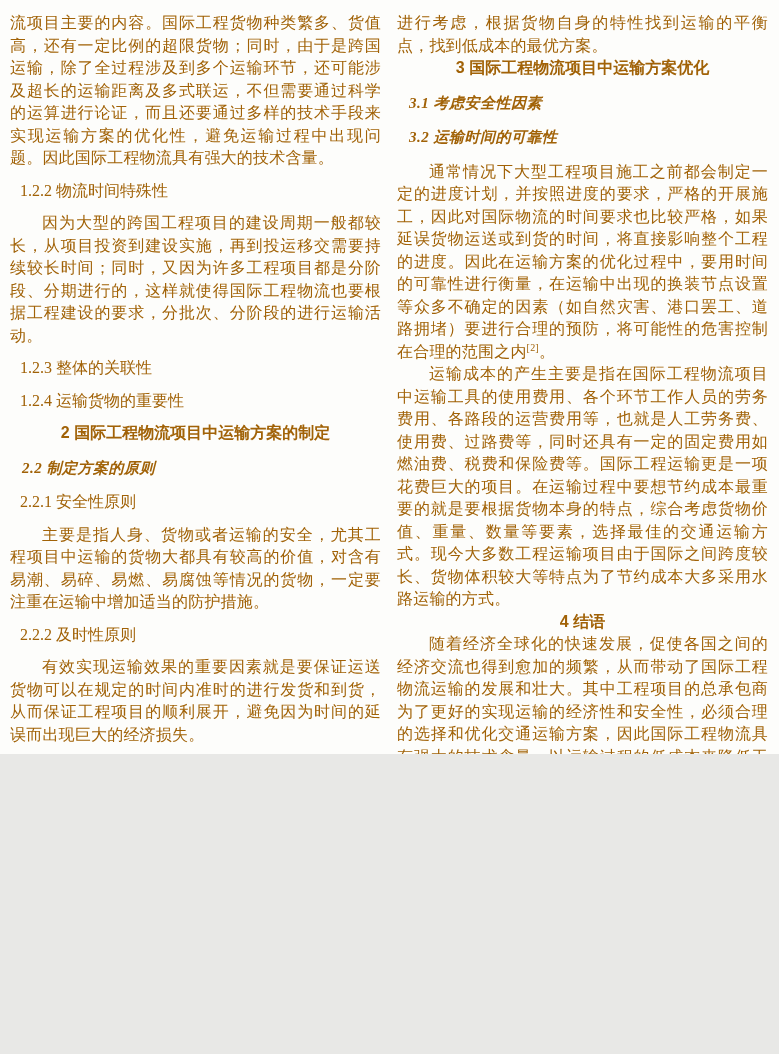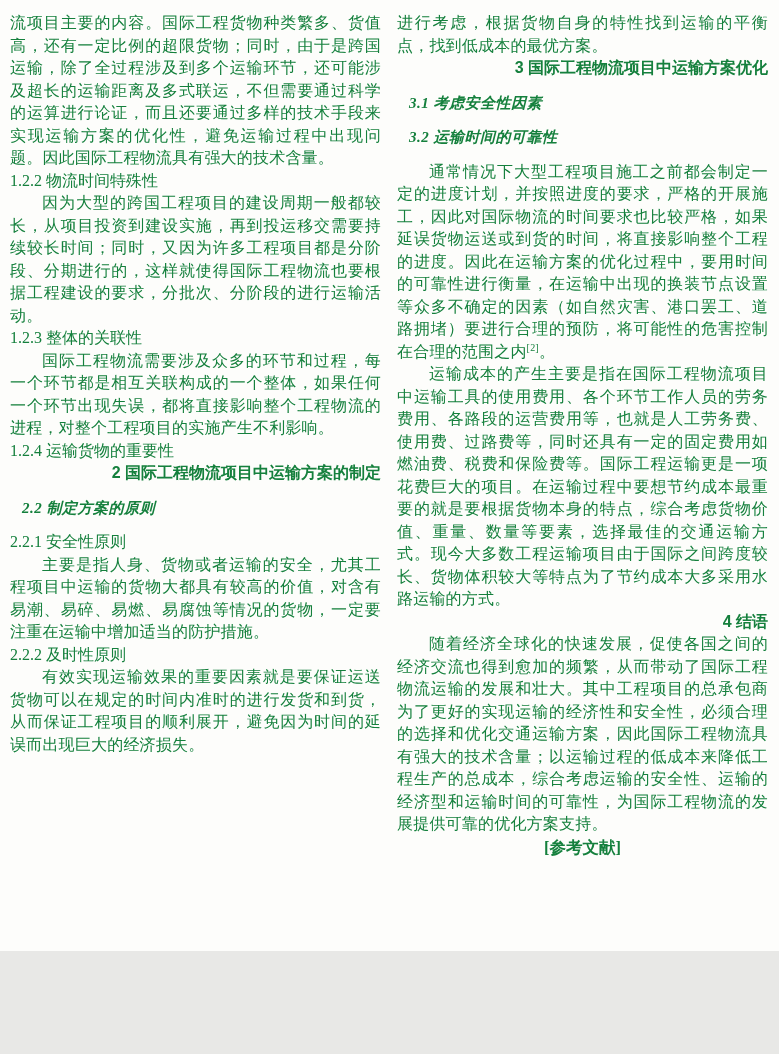--- a/index.html
+++ b/index.html
@@ -2,24 +2,24 @@
 <html><head>
 <meta charset="utf-8">
 <style>
   html, body {
     margin: 0;
     padding: 0;
     background: #e8e8e6;
   }
   .page {
     width: 779px;
-    height: 951px;
+    height: 754px;
     margin: 0 auto;
     background: #fdfdfb;
-    color: #15803d;
+    color: #a16207;
     box-sizing: border-box;
     padding: 12px 18px 10px 10px;
     display: flex;
     gap: 16px;
     font-family: "Liberation Serif", "DejaVu Serif", serif;
     overflow: hidden;
   }
   .col {
     width: 371px;
     flex: 0 0 371px;
@@ -32,31 +32,31 @@
     text-indent: 2em;
     letter-spacing: 0.2px;
   }
   p.body.noindent { text-indent: 0; }
   .h1 {
     margin: 0;
     font-family: "Liberation Sans", "DejaVu Sans", sans-serif;
     font-weight: bold;
     font-size: 16px;
     line-height: 22.5px;
-    text-align: right;
+    text-align: center;
   }
   .h2 {
     margin: 12px;
     font-style: italic;
     font-size: 15px;
     line-height: 22.5px;
     letter-spacing: 0.5px;
   }
   .h3 {
-    margin: 0;
+    margin: 10px;
     font-size: 16px;
     line-height: 22.5px;
     font-weight: normal;
   }
   sup.cite {
     font-size: 10px;
     line-height: 0;
     vertical-align: super;
   }
   .ref-header {
@@ -70,21 +70,20 @@
 </head>
 <body>
 
 <div class="page">
 
   <div class="col">
     <p class="body noindent">流项目主要的内容。国际工程货物种类繁多、货值高，还有一定比例的超限货物；同时，由于是跨国运输，除了全过程涉及到多个运输环节，还可能涉及超长的运输距离及多式联运，不但需要通过科学的运算进行论证，而且还要通过多样的技术手段来实现运输方案的优化性，避免运输过程中出现问题。因此国际工程物流具有强大的技术含量。</p>
     <h4 class="h3">1.2.2 物流时间特殊性</h4>
     <p class="body">因为大型的跨国工程项目的建设周期一般都较长，从项目投资到建设实施，再到投运移交需要持续较长时间；同时，又因为许多工程项目都是分阶段、分期进行的，这样就使得国际工程物流也要根据工程建设的要求，分批次、分阶段的进行运输活动。</p>
     <h4 class="h3">1.2.3 整体的关联性</h4>
-    <p class="body">国际工程物流需要涉及众多的环节和过程，每一个环节都是相互关联构成的一个整体，如果任何一个环节出现失误，都将直接影响整个工程物流的进程，对整个工程项目的实施产生不利影响。</p>
     <h4 class="h3">1.2.4 运输货物的重要性</h4>
     <h2 class="h1">2 国际工程物流项目中运输方案的制定</h2>
     <h3 class="h2">2.2 制定方案的原则</h3>
     <h4 class="h3">2.2.1 安全性原则</h4>
     <p class="body">主要是指人身、货物或者运输的安全，尤其工程项目中运输的货物大都具有较高的价值，对含有易潮、易碎、易燃、易腐蚀等情况的货物，一定要注重在运输中增加适当的防护措施。</p>
     <h4 class="h3">2.2.2 及时性原则</h4>
     <p class="body">有效实现运输效果的重要因素就是要保证运送货物可以在规定的时间内准时的进行发货和到货，从而保证工程项目的顺利展开，避免因为时间的延误而出现巨大的经济损失。</p>
 
   </div>
 

